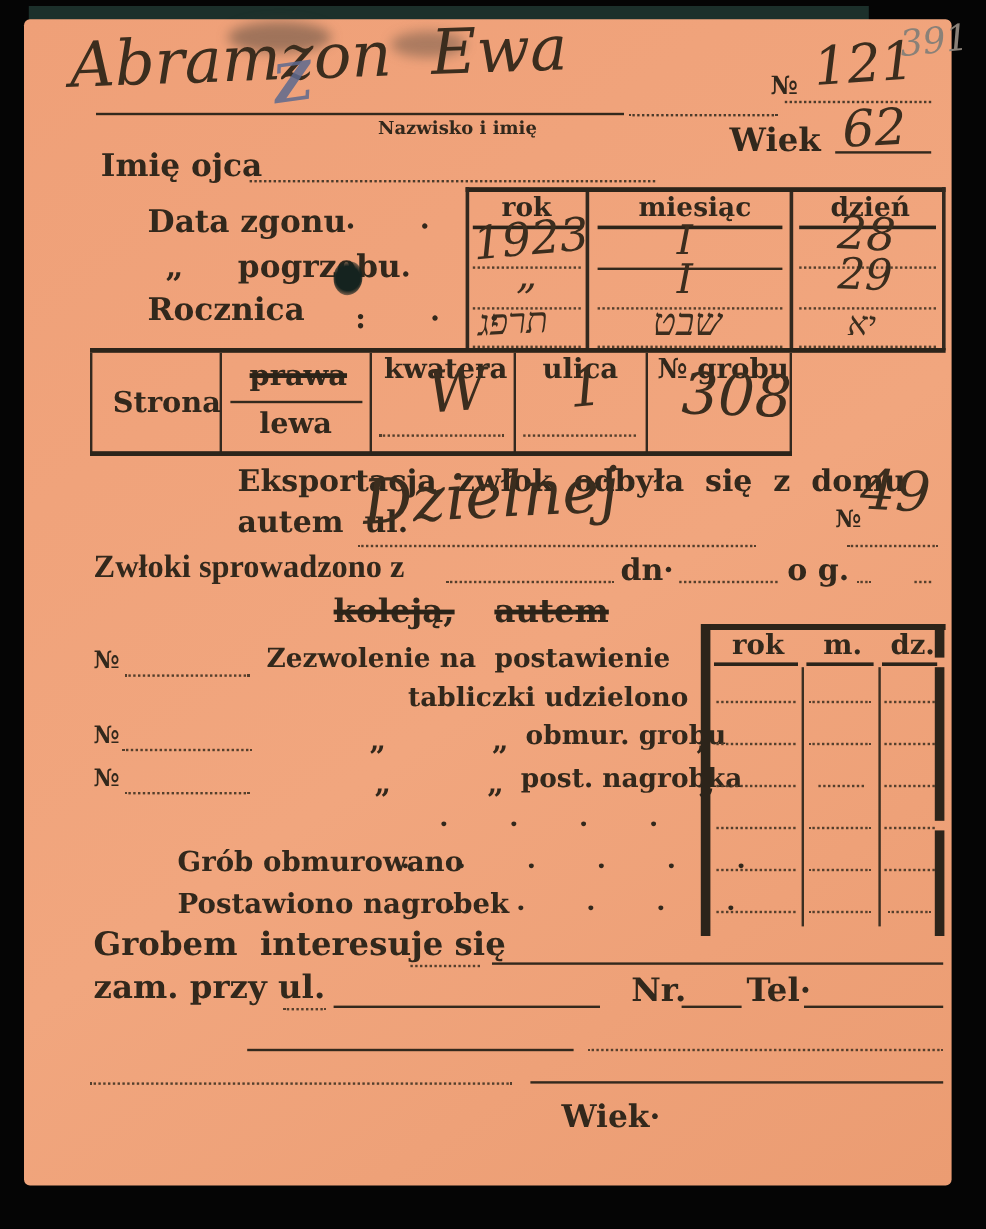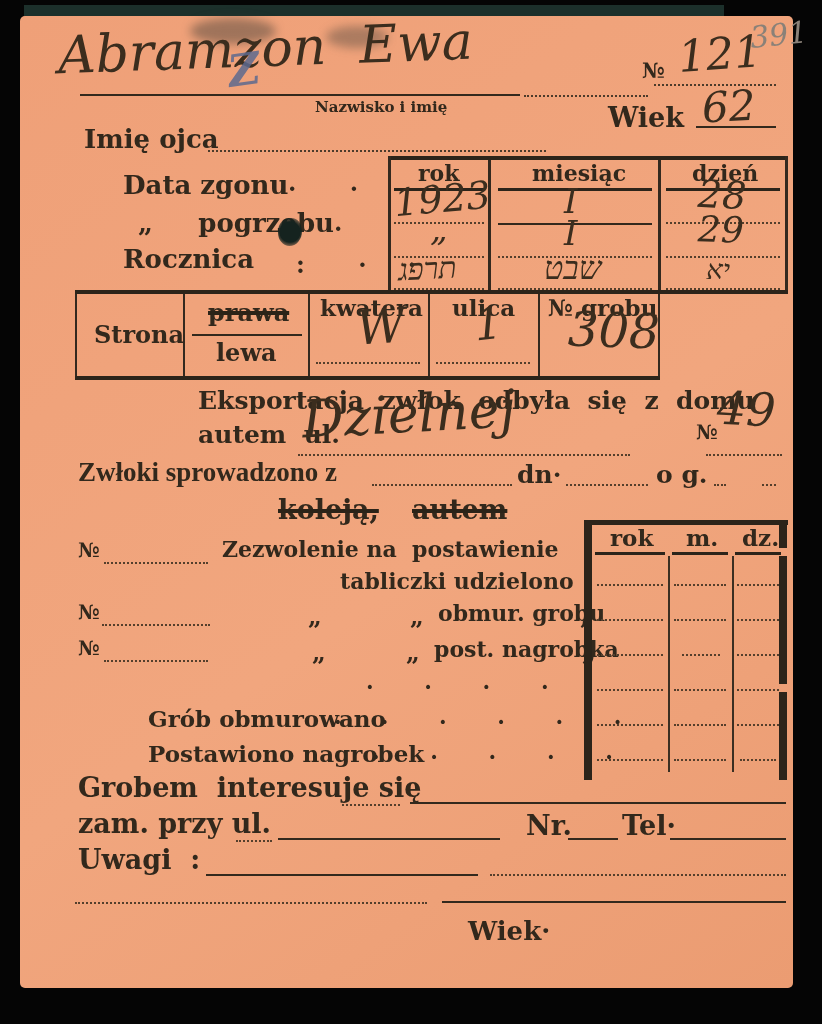--- a/index.html
+++ b/index.html
@@ -203,21 +203,20 @@
     <div class="abs sol-line" style="left:390px;top:786px;width:376px;"></div>
 
     <div class="abs lbl" data-bind="card.footer.address_label" style="left:58px;top:794px;font-size:27px;">zam. przy ul.</div>
     <div class="abs fine-dot" style="left:216px;top:824px;width:36px;"></div>
     <div class="abs sol-line" style="left:258px;top:822px;width:222px;"></div>
     <div class="abs lbl" data-bind="card.footer.nr_label" style="left:506px;top:796px;font-size:27px;">Nr.</div>
     <div class="abs sol-line" style="left:548px;top:822px;width:50px;"></div>
     <div class="abs lbl" data-bind="card.footer.tel_label" style="left:602px;top:796px;font-size:27px;">Tel·</div>
     <div class="abs sol-line" style="left:650px;top:822px;width:116px;"></div>
 
-    <div class="abs lbl" data-bind="card.footer.uwagi_label" style="left:58px;top:830px;font-size:27px;">Uwagi  :</div>
     <div class="abs sol-line" style="left:186px;top:858px;width:272px;"></div>
     <div class="abs fine-dot" style="left:470px;top:858px;width:296px;"></div>
 
     <div class="abs fine-dot" style="left:55px;top:886px;width:352px;"></div>
     <div class="abs sol-line" style="left:422px;top:885px;width:344px;"></div>
 
     <div class="abs lbl" data-bind="card.footer.kontr_label" style="left:448px;top:902px;font-size:26px;">Wiek·</div>
   </div>
 </div>
 

